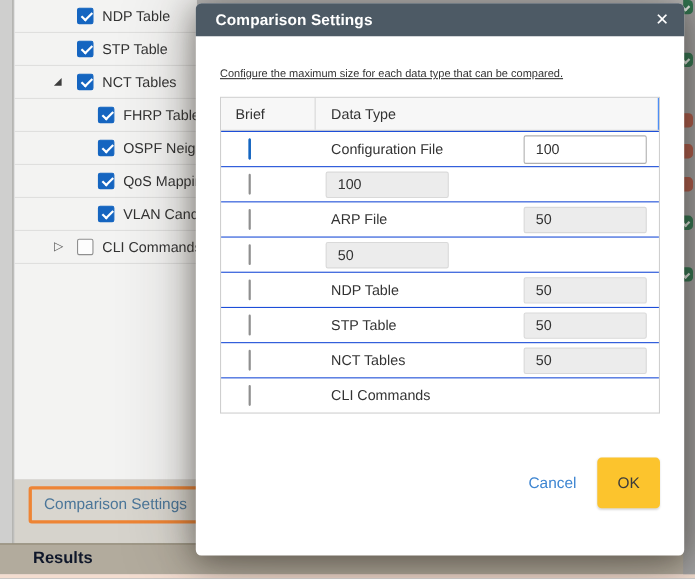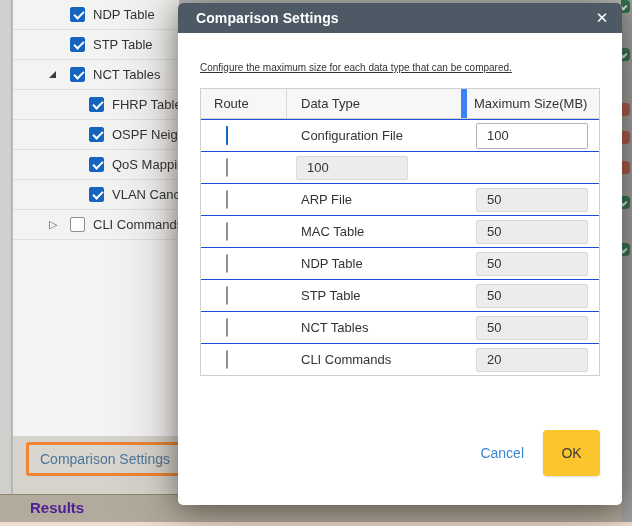--- a/index.html
+++ b/index.html
@@ -19,21 +19,21 @@
   .cb{position:relative;width:15px;height:15px;border:1px solid #8f8f8f;border-radius:2px;background:#fdfdfd;flex:0 0 15px;}
   .cb.on{background:#1565c0;border-color:#1565c0;}
   .cb.on::after{content:"";position:absolute;left:3px;top:3px;width:8px;height:4px;border-left:2px solid #fff;border-bottom:2px solid #fff;transform:rotate(-45deg);}
   .tree-label{margin-left:8px;font-size:13px;color:#333;}
 
   
   .left-footer{position:absolute;left:13px;top:436px;width:166px;height:58px;background:#d6d3cc;}
   .cs-highlight{position:absolute;left:26px;top:442px;border:3px solid #ee8434;border-radius:3px;background:#d9d6cf;padding:5px 11px;}
   .cs-link{font-size:14px;color:#4b7699;white-space:nowrap;}
   .results-bar{position:absolute;left:0px;top:494px;width:632px;height:28px;background:#b2ab9d;border-top:1px solid #8d8672;}
-  .results-label{position:absolute;left:30px;top:4px;font-size:15px;font-weight:bold;color:#4c1d95;}
+  .results-label{position:absolute;left:30px;top:4px;font-size:15px;font-weight:bold;color:#0f172a;}
   .bottom-strip{position:absolute;left:0;top:522px;width:632px;height:4px;background:#f3ddd0;}
 
   
   .right-strip{position:absolute;left:621px;top:0;width:11px;height:522px;background:#a3a3a3;overflow:hidden;}
   .edge-badge{position:absolute;left:0;width:9px;height:13px;border-radius:0 4px 4px 0;background:#9a9a9a;}
   .edge-badge.green{background:#2f7550;}
   .edge-badge.red{background:#b05a49;}
   .edge-badge.green::after{content:"";position:absolute;left:0px;top:5px;width:4px;height:2px;border-left:2px solid #e8efe9;border-bottom:2px solid #e8efe9;transform:rotate(-45deg);}
   .edge-badge:nth-of-type(1){top:0px;}
   .edge-badge:nth-of-type(2){top:48px;}
@@ -50,34 +50,34 @@
   .modal-title{margin-left:18px;font-size:14px;font-weight:600;color:#fff;letter-spacing:.1px;}
   .modal-close{position:absolute;right:9px;top:4px;width:22px;height:22px;display:flex;align-items:center;justify-content:center;
                color:#fff;font-size:15px;cursor:pointer;}
   .modal-body{padding:0 22px;}
   .desc{margin-top:21px;font-size:10px;line-height:27px;color:#333;white-space:nowrap;text-decoration:underline;}
 
   .settings-table{margin-top:7px;width:400px;border:1px solid #cfcfcf;}
   .thead{display:flex;height:30px;background:#f7f7f7;border-bottom:1px solid #cfcfcf;align-items:stretch;font-size:13px;color:#333;}
   .th{display:flex;align-items:center;}
   .th1{width:86px;padding-left:13px;border-right:1px solid #d8d8d8;}
-  .th2{flex:1;padding-left:14px;border-right:6px solid #3b82f6;}
+  .th2{flex:1;padding-left:14px;border-right:1px solid #3b82f6;}
   .th3{width:132px;padding-left:7px;}
   .trow{display:flex;height:32px;align-items:center;border-top:1px solid #1d4ed8;}
   .trow:first-of-type{border-top:none;}
   .td1{width:86px;padding-left:25px;}
   .td1 .cb{width:16px;height:16px;flex:none;}
   .td1 .cb.on::after{left:3px;top:3px;width:9px;height:4px;}
   .td2{flex:1;padding-left:14px;font-size:13px;color:#333;}
   .td3{width:132px;}
   .size-input{width:112px;height:26px;margin-left:9px;border:1px solid #b0b0b0;border-radius:2px;background:#fff;
               font-size:13px;color:#333;padding:0 4px 0 10px;outline:none;}
   .size-input.disabled{background:#ececec;border-color:#d9d9d9;height:24px;}
 
-  .modal-footer{display:flex;justify-content:flex-end;align-items:center;margin-top:54px;}
+  .modal-footer{display:flex;justify-content:flex-end;align-items:center;margin-top:40px;}
   .cancel-link{font-size:14px;color:#3d85d1;margin-right:19px;cursor:pointer;}
   .ok-button{width:57px;height:46px;background:#fcc42d;border:none;border-radius:4px;font-size:14px;color:#3b3b3b;cursor:pointer;
              box-shadow:0 1px 2px rgba(0,0,0,.15);}
 </style>
 </head>
 <body>
 
 <div id="screen">
 
   <div class="gutter"></div>
@@ -149,63 +149,60 @@
       <span class="modal-title">Comparison Settings</span>
       <span class="modal-close">✕</span>
     </div>
     <div class="modal-body">
       <div class="desc">
         <div>Configure the maximum size for each data type that can be compared.</div>
       </div>
 
       <div class="settings-table">
         <div class="thead">
-          <div class="th th1">Route</div>
+          <div class="th th1">Brief</div>
           <div class="th th2">Data Type</div>
-          <div class="th th3">Maximum Size(MB)</div>
         </div>
 
         <div class="trow">
           <div class="td1"><span class="cb on"></span></div>
           <div class="td2">Configuration File</div>
           <div class="td3"><input class="size-input" value="100" style=""></div>
         </div>
         <div class="trow">
           <div class="td1"><span class="cb"></span></div>
           <div class="td3"><input class="size-input disabled" readonly="" value="100" style=""></div>
         </div>
         <div class="trow">
           <div class="td1"><span class="cb"></span></div>
           <div class="td2">ARP File</div>
           <div class="td3"><input class="size-input disabled" readonly="" value="50" style=""></div>
         </div>
         <div class="trow">
           <div class="td1"><span class="cb"></span></div>
-          <div class="td2">MAC Table</div>
           <div class="td3"><input class="size-input disabled" readonly="" value="50" style=""></div>
         </div>
         <div class="trow">
           <div class="td1"><span class="cb"></span></div>
           <div class="td2">NDP Table</div>
           <div class="td3"><input class="size-input disabled" readonly="" value="50" style=""></div>
         </div>
         <div class="trow">
           <div class="td1"><span class="cb"></span></div>
           <div class="td2">STP Table</div>
           <div class="td3"><input class="size-input disabled" readonly="" value="50" style=""></div>
         </div>
         <div class="trow">
           <div class="td1"><span class="cb"></span></div>
           <div class="td2">NCT Tables</div>
           <div class="td3"><input class="size-input disabled" readonly="" value="50" style=""></div>
         </div>
         <div class="trow">
           <div class="td1"><span class="cb"></span></div>
           <div class="td2">CLI Commands</div>
-          <div class="td3"><input class="size-input disabled" readonly="" value="20" style=""></div>
         </div>
       </div>
 
       <div class="modal-footer">
         <span class="cancel-link">Cancel</span>
         <button class="ok-button">OK</button>
       </div>
     </div>
   </div>
 

